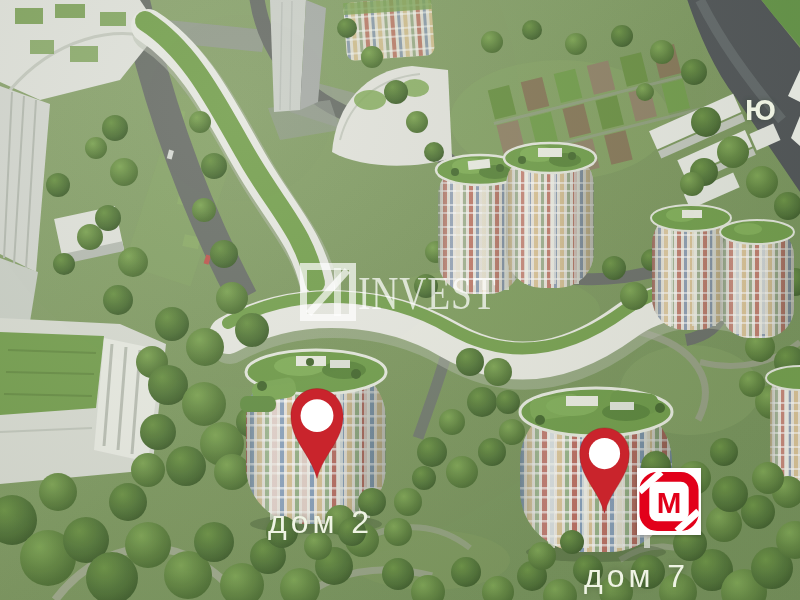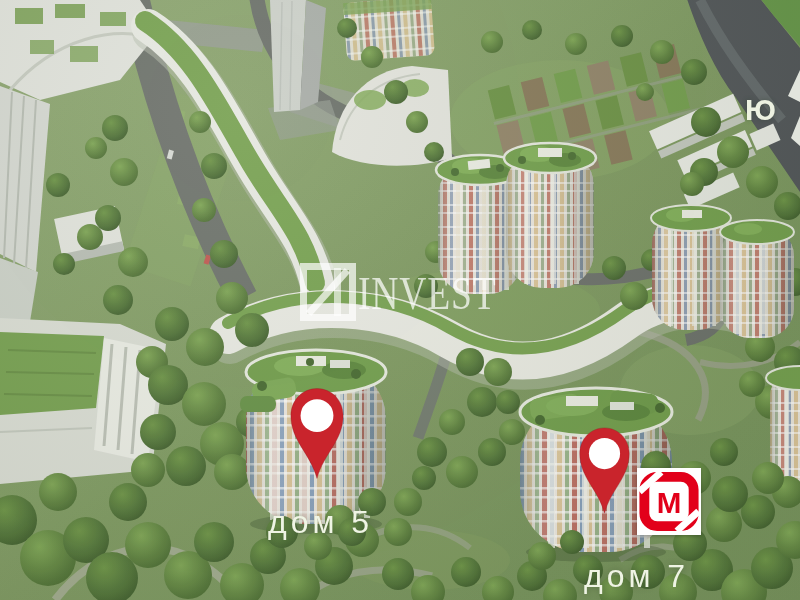--- a/index.html
+++ b/index.html
@@ -419,21 +419,21 @@
     <span class="wm-diag"></span>
         <span class="wm-vert"></span>
   </span>
   <span class="wm-text">INVEST</span>
 </div>
 
 <svg class="pin" style="left:288px;top:384px;" width="58" height="100" viewBox="0 0 60 100">
   <path d="M30,96 C23,70 3,57 3,31 C3,15 15,3 30,3 C45,3 57,15 57,31 C57,57 37,70 30,96 Z" fill="#c9242c" stroke="#8e161d" stroke-width="1" stroke-opacity=".35"></path>
   <circle cx="30" cy="31" r="17" fill="#ffffff"></circle>
 </svg>
-<div class="pin-label" style="left:268px;top:504px;">дом 5</div>
+<div class="pin-label" style="left:268px;top:504px;">дом 2</div>
 
 <svg class="pin" style="left:577px;top:422px;" width="55" height="98" viewBox="0 0 60 100">
   <path d="M30,96 C23,70 3,57 3,31 C3,15 15,3 30,3 C45,3 57,15 57,31 C57,57 37,70 30,96 Z" fill="#c9242c" stroke="#8e161d" stroke-width="1" stroke-opacity=".35"></path>
   <circle cx="30" cy="31" r="17" fill="#ffffff"></circle>
 </svg>
 <div class="pin-label" style="left:552px;top:558px;margin-left:32px;">дом 7</div>
 
 <div class="magnit">
   <svg width="64" height="67" viewBox="0 0 64 68">
     <rect x="7" y="9" width="50" height="50" rx="13" fill="none" stroke="#e2001a" stroke-width="10"></rect>

